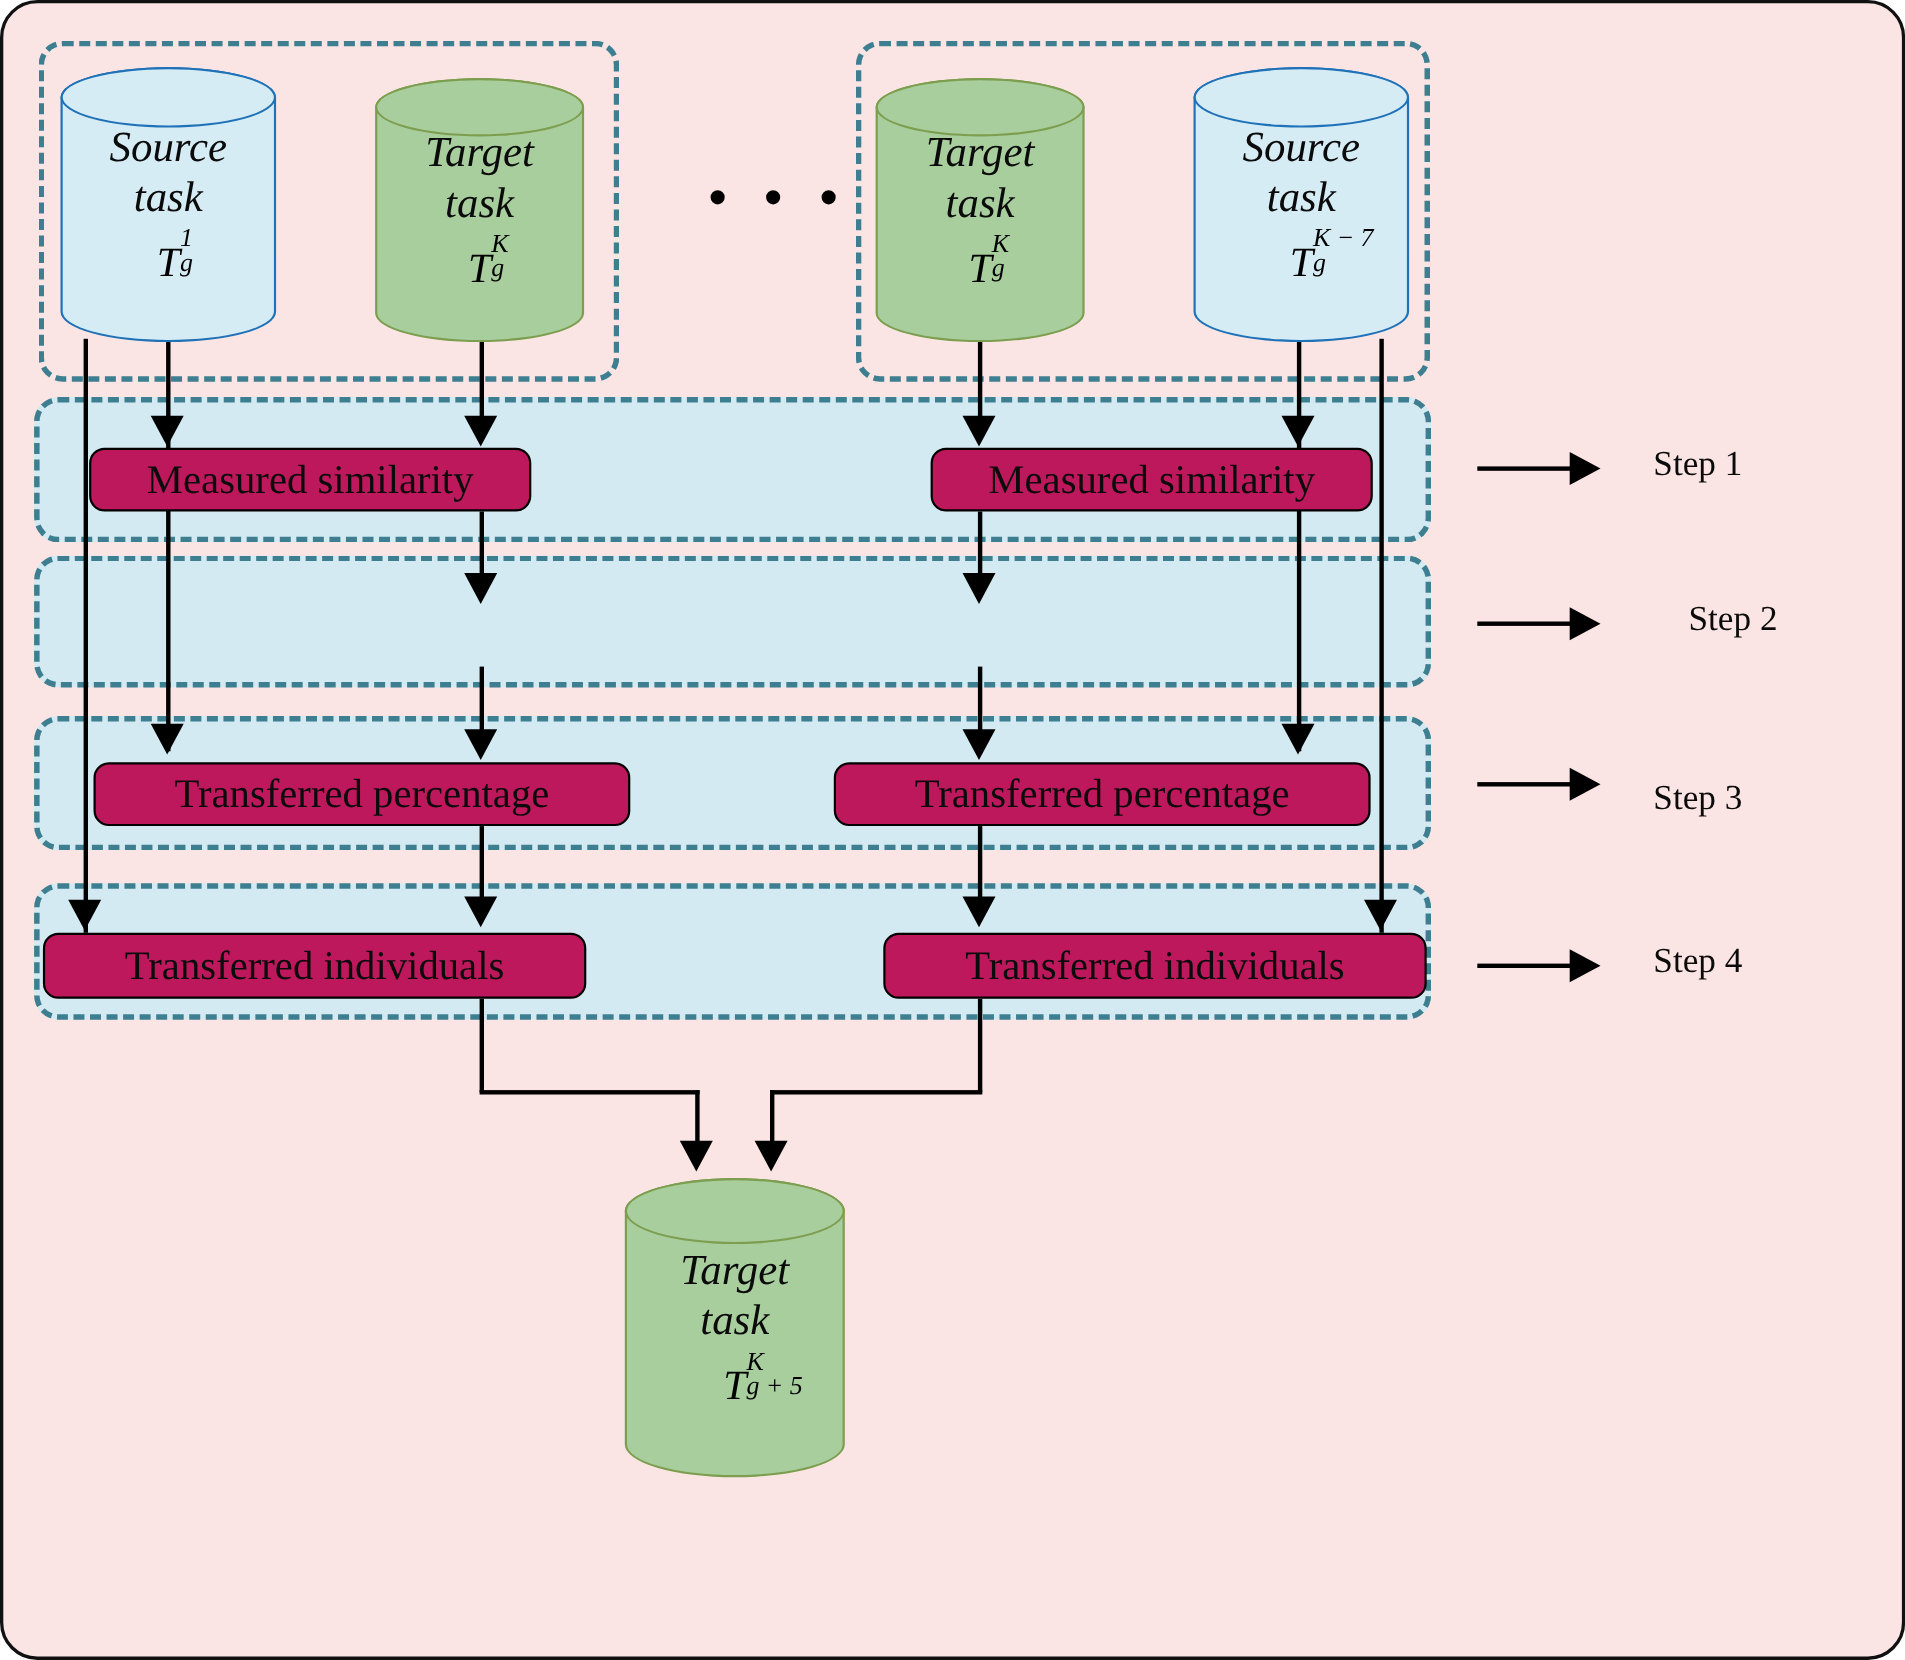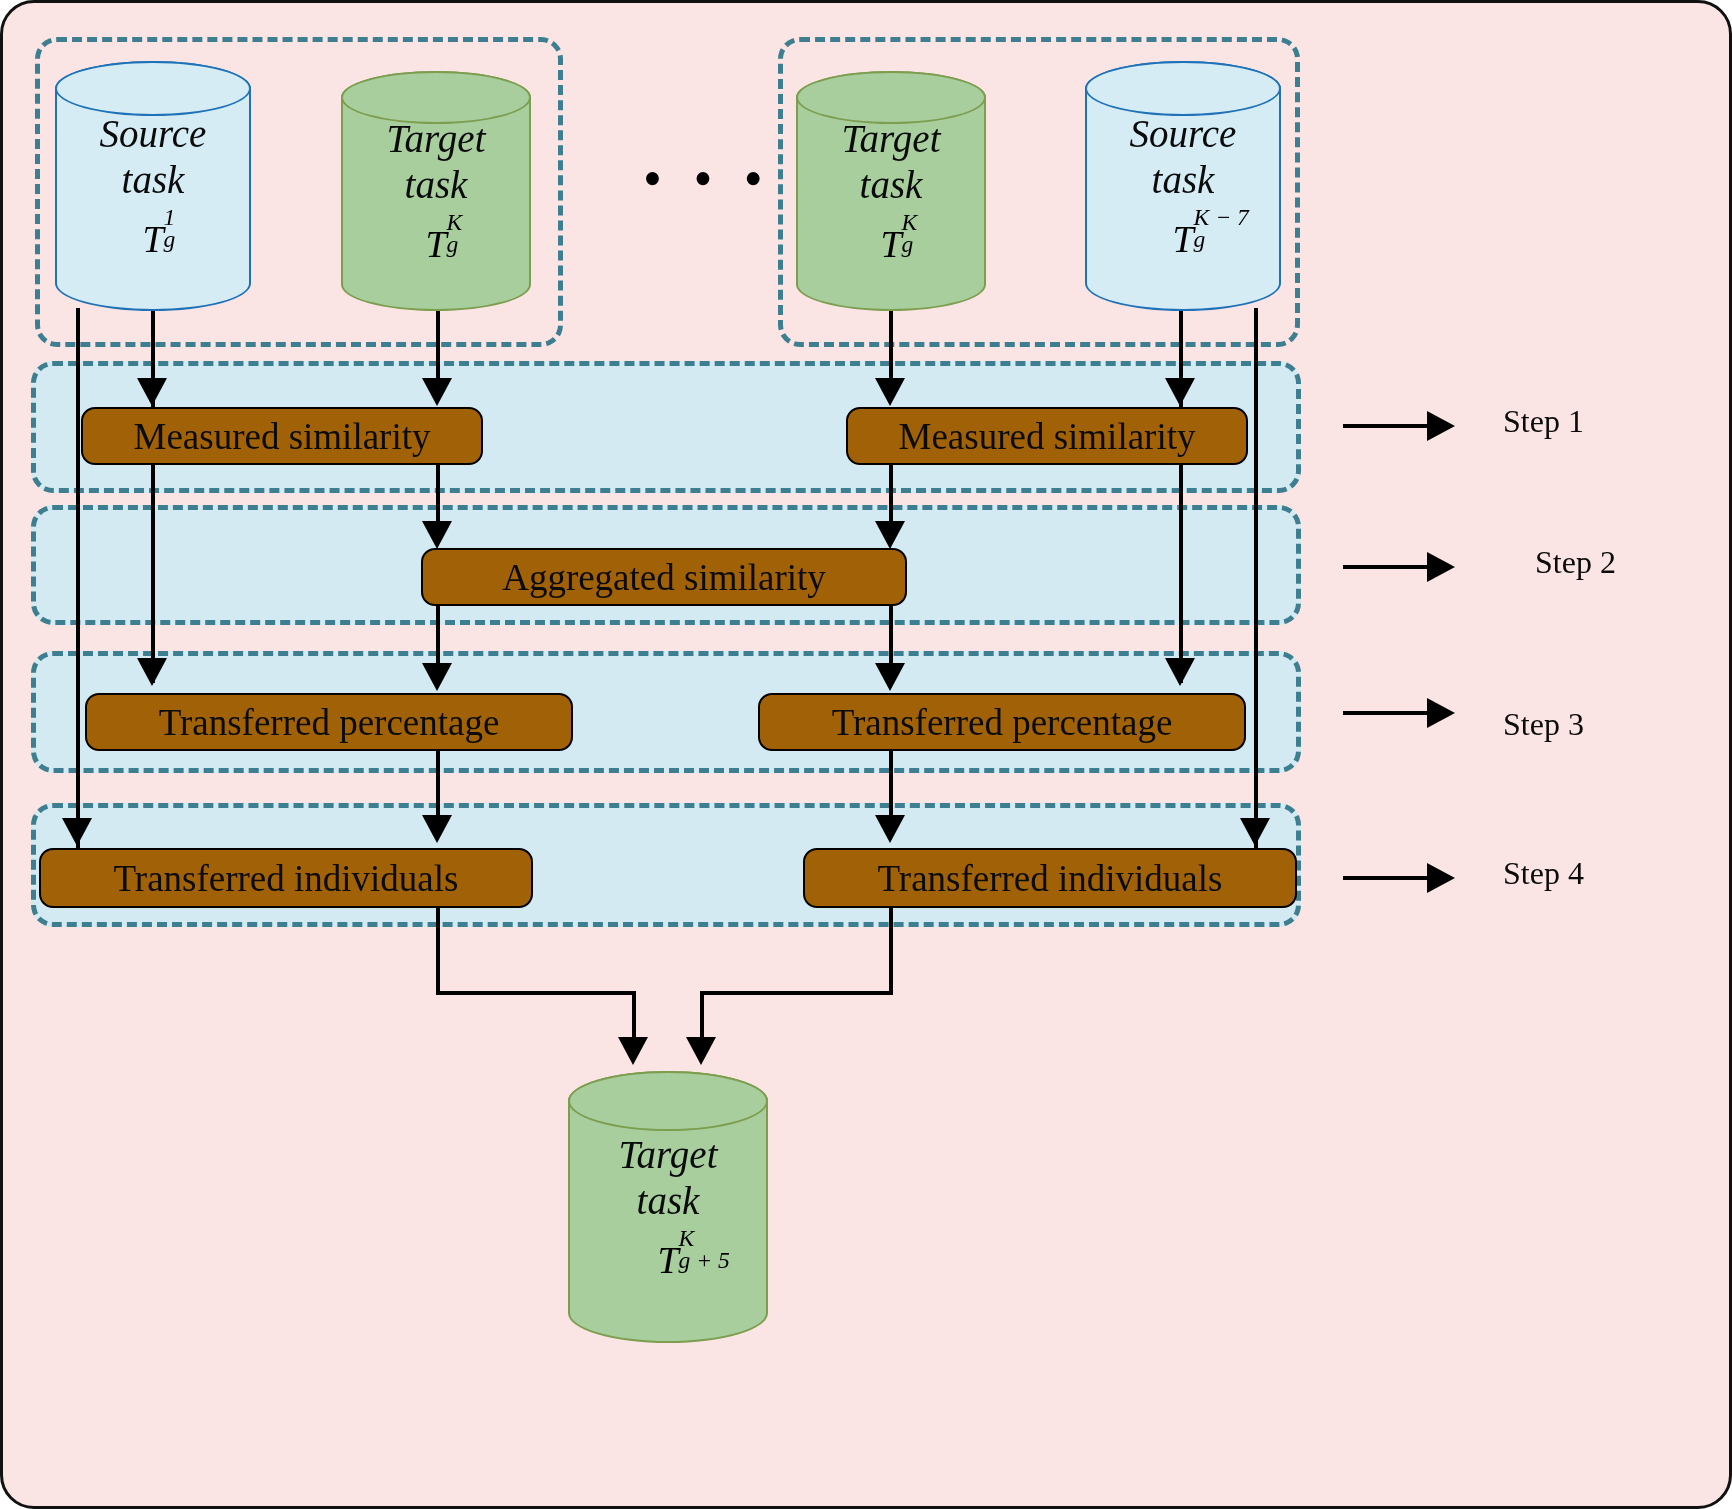--- a/index.html
+++ b/index.html
@@ -62,21 +62,21 @@
     margin-top:14px;
     white-space:nowrap;
   }
   .symwrap{display:inline-block;position:relative;}
   .symwrap .sp{position:absolute;left:100%;top:-0.52em;font-size:0.62em;white-space:nowrap;}
   .symwrap .sb{position:absolute;left:100%;top:0.42em;font-size:0.62em;white-space:nowrap;}
 
   
   .pbox{
     position:absolute;
-    background:#a16207;
+    background:#be185d;
     border:2.5px solid #000;
     border-radius:14px;
     display:flex;align-items:center;justify-content:center;
     font-size:37px;color:#0b0b0b;
     box-sizing:border-box;
     white-space:nowrap;
     z-index:6;
   }
 
   
@@ -149,21 +149,20 @@
 
   <div class="pbox" style="left:78px;top:404px;width:402px;height:58px;">Measured similarity</div>
   <div class="pbox" style="left:843px;top:404px;width:402px;height:58px;">Measured similarity</div>
 
   <div class="vline" style="left:433px;top:462px;height:62px;"></div>
   <div class="arrowhead" style="left:419px;top:518px;"></div>
 
   <div class="vline" style="left:886px;top:462px;height:62px;"></div>
   <div class="arrowhead" style="left:872px;top:518px;"></div>
 
-  <div class="pbox" style="left:418px;top:545px;width:486px;height:58px;">Aggregated similarity</div>
 
   <div class="vline" style="left:433px;top:603px;height:64px;"></div>
   <div class="arrowhead" style="left:419px;top:660px;"></div>
 
   <div class="vline" style="left:886px;top:603px;height:64px;"></div>
   <div class="arrowhead" style="left:872px;top:660px;"></div>
 
   <div class="pbox" style="left:82px;top:690px;width:488px;height:58px;">Transferred percentage</div>
   <div class="pbox" style="left:755px;top:690px;width:488px;height:58px;">Transferred percentage</div>
 

